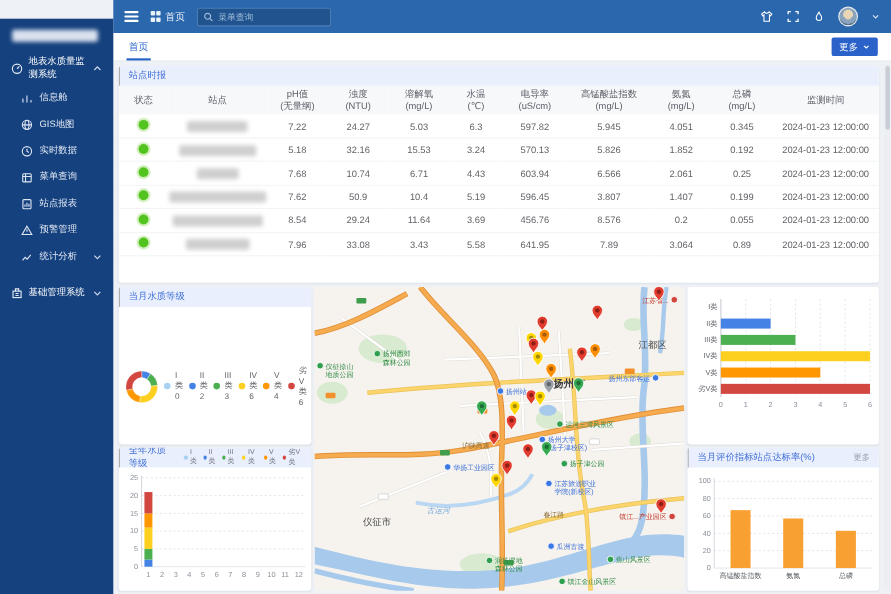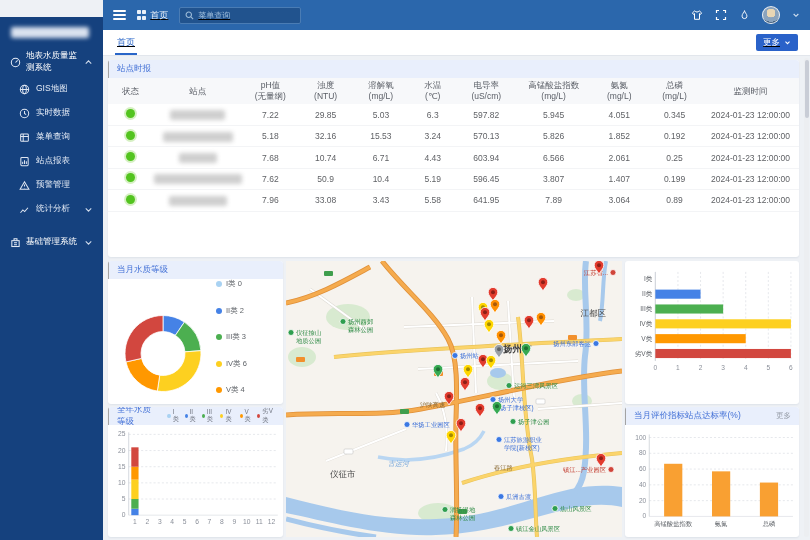--- a/index.html
+++ b/index.html
@@ -12,21 +12,21 @@
   .logo-blob { width:78px; height:11px; background:rgba(235,240,248,.92); border-radius:2px; filter:blur(2px); }
   .menu-group { display:flex; align-items:center; height:30px; padding:0 9px 0 10px; color:#fff; font-size:8.5px; gap:5px; cursor:pointer; }
   .menu-group .chev { margin-left:auto; }
   #menu-items .menu-item { display:flex; align-items:center; height:24px; padding:0 9px 0 19px; color:#e3eaf5; font-size:8.5px; gap:6px; cursor:pointer; }
   .menu-item .chev { margin-left:auto; }
   .menu-secondary { margin-top:6px; }
   .icn { display:inline-flex; width:11px; height:11px; flex:0 0 11px; }
   .icn svg { width:11px; height:11px; }
 
   
-  .main { position:absolute; left:103px; top:0; right:0; bottom:0;text-decoration:underline; }
+  .main { position:absolute; left:103px; top:0; right:0; bottom:0; }
   .topbar { height:30px; background:#2b67ac; display:flex; align-items:center; padding:0 10px; gap:11px; }
   .hamburger { width:13px; cursor:pointer; }
   .hamburger i { display:block; height:1.6px; background:#fff; margin:2.3px 0; border-radius:1px; }
   .nav-home { display:flex; align-items:center; gap:4px; color:#eaf1f9; font-size:9px; cursor:pointer; }
   .grid-ic { display:inline-grid; grid-template-columns:4px 4px; gap:1.3px; }
   .grid-ic b { width:4px; height:4px; background:#eaf1f9; border-radius:.8px; }
   .searchbox { width:122px; height:17px; background:rgba(15,45,85,.35); border:1px solid #4a7cb4; border-radius:2px; display:flex; align-items:center; gap:4px; padding:0 5px; }
   .searchbox input { flex:1; min-width:0; background:transparent; border:none; outline:none; color:#d6e5f4; font-size:8px; font-family:inherit; }
   .searchbox input::placeholder { color:#9dbcd9; }
   .top-right { margin-left:auto; display:flex; align-items:center; gap:12px; }
@@ -56,21 +56,21 @@
   .bottom-grid { display:grid; grid-template-columns:175px 336px 1fr; gap:3px; height:276px; }
   .vcol { display:flex; flex-direction:column; gap:3px; min-width:0; }
   .vcol .panel.top { height:143px; }
   .vcol .panel.bot { flex:1; }
   .chart-body { position:relative; width:100%; height:calc(100% - 18px); }
   .chart-body svg { display:block; width:100%; height:100%; }
 
   
   .donut-wrap { display:flex; height:100%; }
   .donut-wrap svg { width:108px; height:100%; }
-  .dlegend { flex:1; display:flex; flex-direction:column; justify-content:space-between; gap:5px; padding-right:4px; }
+  .dlegend { flex:1; display:flex; flex-direction:row; justify-content:center; gap:5px; padding-right:4px; }
   .dlegend .li { display:flex; align-items:center; gap:4px; font-size:7.5px; color:#5f6368; }
   .dlegend .sw { width:6px; height:6px; border-radius:50%; flex:0 0 6px; }
 
   
   #yearly-legend { display:flex; gap:5px; }
   #yearly-legend .li { display:flex; align-items:center; gap:2px; font-size:6.3px; color:#707580; }
   #yearly-legend .sw { width:4px; height:4px; border-radius:50%; }
 
   .map-panel { position:relative; background:#f6f3ee; }
   .map-panel svg { display:block; width:100%; height:100%; }
@@ -96,20 +96,28 @@
             </svg>
           </span>
         <span>地表水质量监测系统</span>
         <span class="chev icn">
             <svg viewBox="0 0 12 12" fill="none" stroke="#cdd9ea" stroke-width="1.2">
               <path d="M3 7.2L6 4.2 9 7.2"></path>
             </svg>
           </span>
       </div>
       <div id="menu-items">
+          <div class="menu-item">
+            <span class="icn">
+              <svg viewBox="0 0 12 12" fill="none" stroke="#dfe6f2" stroke-width="1.1">
+                <path d="M2 10V6M6 10V3M10 10V7.5"></path>
+              </svg>
+            </span>
+            <span>信息舱</span>
+          </div>
           <div class="menu-item">
             <span class="icn">
               <svg viewBox="0 0 12 12" fill="none" stroke="#dfe6f2" stroke-width="1.1">
                 <circle cx="6" cy="6" r="4.6"></circle>
                 <ellipse cx="6" cy="6" rx="2" ry="4.6"></ellipse>
                 <path d="M1.4 6h9.2"></path>
               </svg>
             </span>
             <span>GIS地图</span>
           </div>
@@ -303,21 +311,21 @@
                 <th>
                   <div>监测时间</div>
                 </th>
               </tr>
             </thead>
           <tbody id="table-body">
               <tr>
                 <td><span class="dot"></span></td>
                 <td><span class="blurname" style="width: 55px;"></span></td>
                 <td>7.22</td>
-                <td>29.85</td>
+                <td>24.27</td>
                 <td>5.03</td>
                 <td>6.3</td>
                 <td>597.82</td>
                 <td>5.945</td>
                 <td>4.051</td>
                 <td>0.345</td>
                 <td>2024-01-23 12:00:00</td>
               </tr>
               <tr>
                 <td><span class="dot"></span></td>
@@ -349,20 +357,33 @@
                 <td><span class="dot"></span></td>
                 <td><span class="blurname" style="width: 88px;"></span></td>
                 <td>7.62</td>
                 <td>50.9</td>
                 <td>10.4</td>
                 <td>5.19</td>
                 <td>596.45</td>
                 <td>3.807</td>
                 <td>1.407</td>
                 <td>0.199</td>
+                <td>2024-01-23 12:00:00</td>
+              </tr>
+              <tr>
+                <td><span class="dot"></span></td>
+                <td><span class="blurname" style="width: 82px;"></span></td>
+                <td>8.54</td>
+                <td>29.24</td>
+                <td>11.64</td>
+                <td>3.69</td>
+                <td>456.76</td>
+                <td>8.576</td>
+                <td>0.2</td>
+                <td>0.055</td>
                 <td>2024-01-23 12:00:00</td>
               </tr>
               <tr>
                 <td><span class="dot"></span></td>
                 <td><span class="blurname" style="width: 58px;"></span></td>
                 <td>7.96</td>
                 <td>33.08</td>
                 <td>3.43</td>
                 <td>5.58</td>
                 <td>641.95</td>

